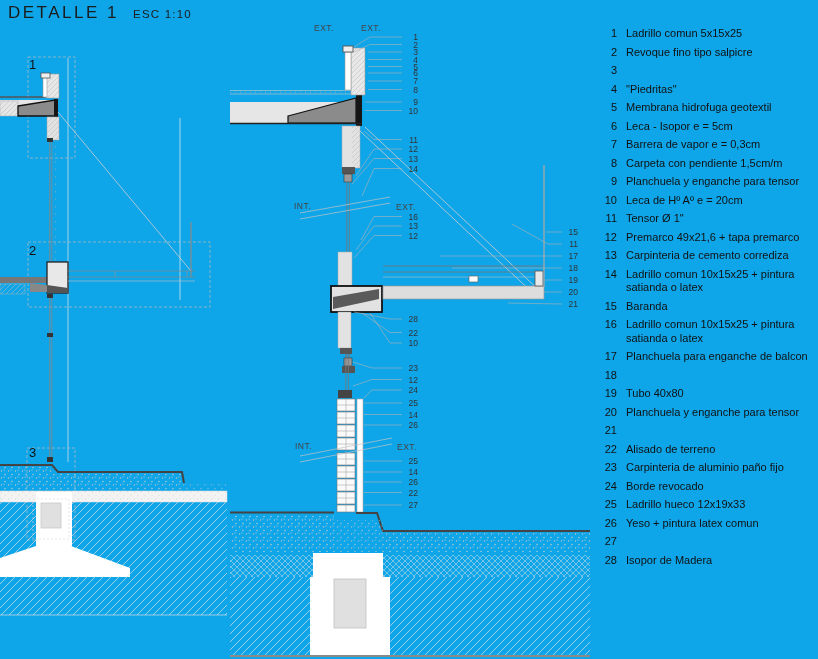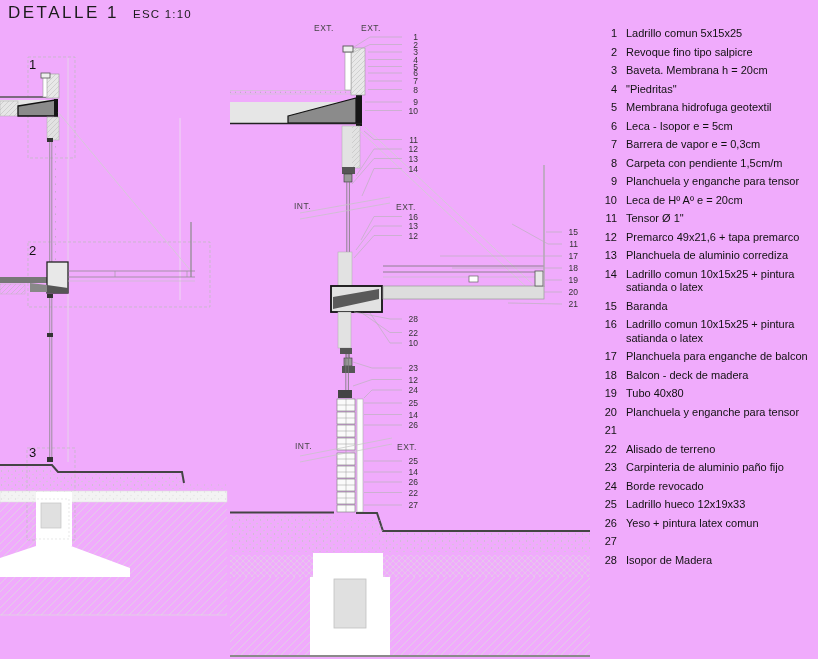--- a/index.html
+++ b/index.html
@@ -1,17 +1,17 @@
 <!DOCTYPE html>
 <html><head>
 <meta charset="utf-8">
 <style>
   html,body{margin:0;padding:0;background:#fff;}
   .canvas{
-    position:relative;width:818px;height:659px;background:#f0abfc;overflow:hidden;
+    position:relative;width:818px;height:659px;background:#0ea5e9;overflow:hidden;
     font-family:"Liberation Sans", sans-serif;color:#222;
   }
   .titleblock{position:absolute;left:8px;top:3px;white-space:nowrap;}
   .title-main{font-size:17px;letter-spacing:2.5px;color:#1c1c1c;}
   .title-scale{font-size:11.5px;letter-spacing:1.2px;color:#1c1c1c;margin-left:14px;}
   svg.linework{position:absolute;left:0;top:0;}
   #labels{position:absolute;left:0;top:0;width:818px;height:659px;border-radius:12px;}
   .callout{position:absolute;font-size:8.5px;width:16px;text-align:right;color:#333;line-height:10px;}
   .callout.marker{font-size:13px;width:12px;text-align:left;color:#111;line-height:14px;}
   .zone{position:absolute;font-size:8.5px;letter-spacing:.5px;color:#444;line-height:9px;}
@@ -325,21 +325,20 @@
       <div class="legend-item">
         <span class="legend-num">1</span>
         <span class="legend-txt">Ladrillo comun 5x15x25</span>
       </div>
       <div class="legend-item">
         <span class="legend-num">2</span>
         <span class="legend-txt">Revoque fino tipo salpicre</span>
       </div>
       <div class="legend-item">
         <span class="legend-num">3</span>
-        <span class="legend-txt">Baveta. Membrana h = 20cm</span>
       </div>
       <div class="legend-item">
         <span class="legend-num">4</span>
         <span class="legend-txt">"Piedritas"</span>
       </div>
       <div class="legend-item">
         <span class="legend-num">5</span>
         <span class="legend-txt">Membrana hidrofuga geotextil</span>
       </div>
       <div class="legend-item">
@@ -365,41 +364,40 @@
       <div class="legend-item">
         <span class="legend-num">11</span>
         <span class="legend-txt">Tensor Ø 1"</span>
       </div>
       <div class="legend-item">
         <span class="legend-num">12</span>
         <span class="legend-txt">Premarco 49x21,6 + tapa premarco</span>
       </div>
       <div class="legend-item">
         <span class="legend-num">13</span>
-        <span class="legend-txt">Planchuela de aluminio corrediza</span>
+        <span class="legend-txt">Carpinteria de cemento corrediza</span>
       </div>
       <div class="legend-item">
         <span class="legend-num">14</span>
         <span class="legend-txt">Ladrillo comun 10x15x25 + pintura satianda o latex</span>
       </div>
       <div class="legend-item">
         <span class="legend-num">15</span>
         <span class="legend-txt">Baranda</span>
       </div>
       <div class="legend-item">
         <span class="legend-num">16</span>
         <span class="legend-txt">Ladrillo comun 10x15x25 + pintura satianda o latex</span>
       </div>
       <div class="legend-item">
         <span class="legend-num">17</span>
         <span class="legend-txt">Planchuela para enganche de balcon</span>
       </div>
       <div class="legend-item">
         <span class="legend-num">18</span>
-        <span class="legend-txt">Balcon - deck de madera</span>
       </div>
       <div class="legend-item">
         <span class="legend-num">19</span>
         <span class="legend-txt">Tubo 40x80</span>
       </div>
       <div class="legend-item">
         <span class="legend-num">20</span>
         <span class="legend-txt">Planchuela y enganche para tensor</span>
       </div>
       <div class="legend-item">

